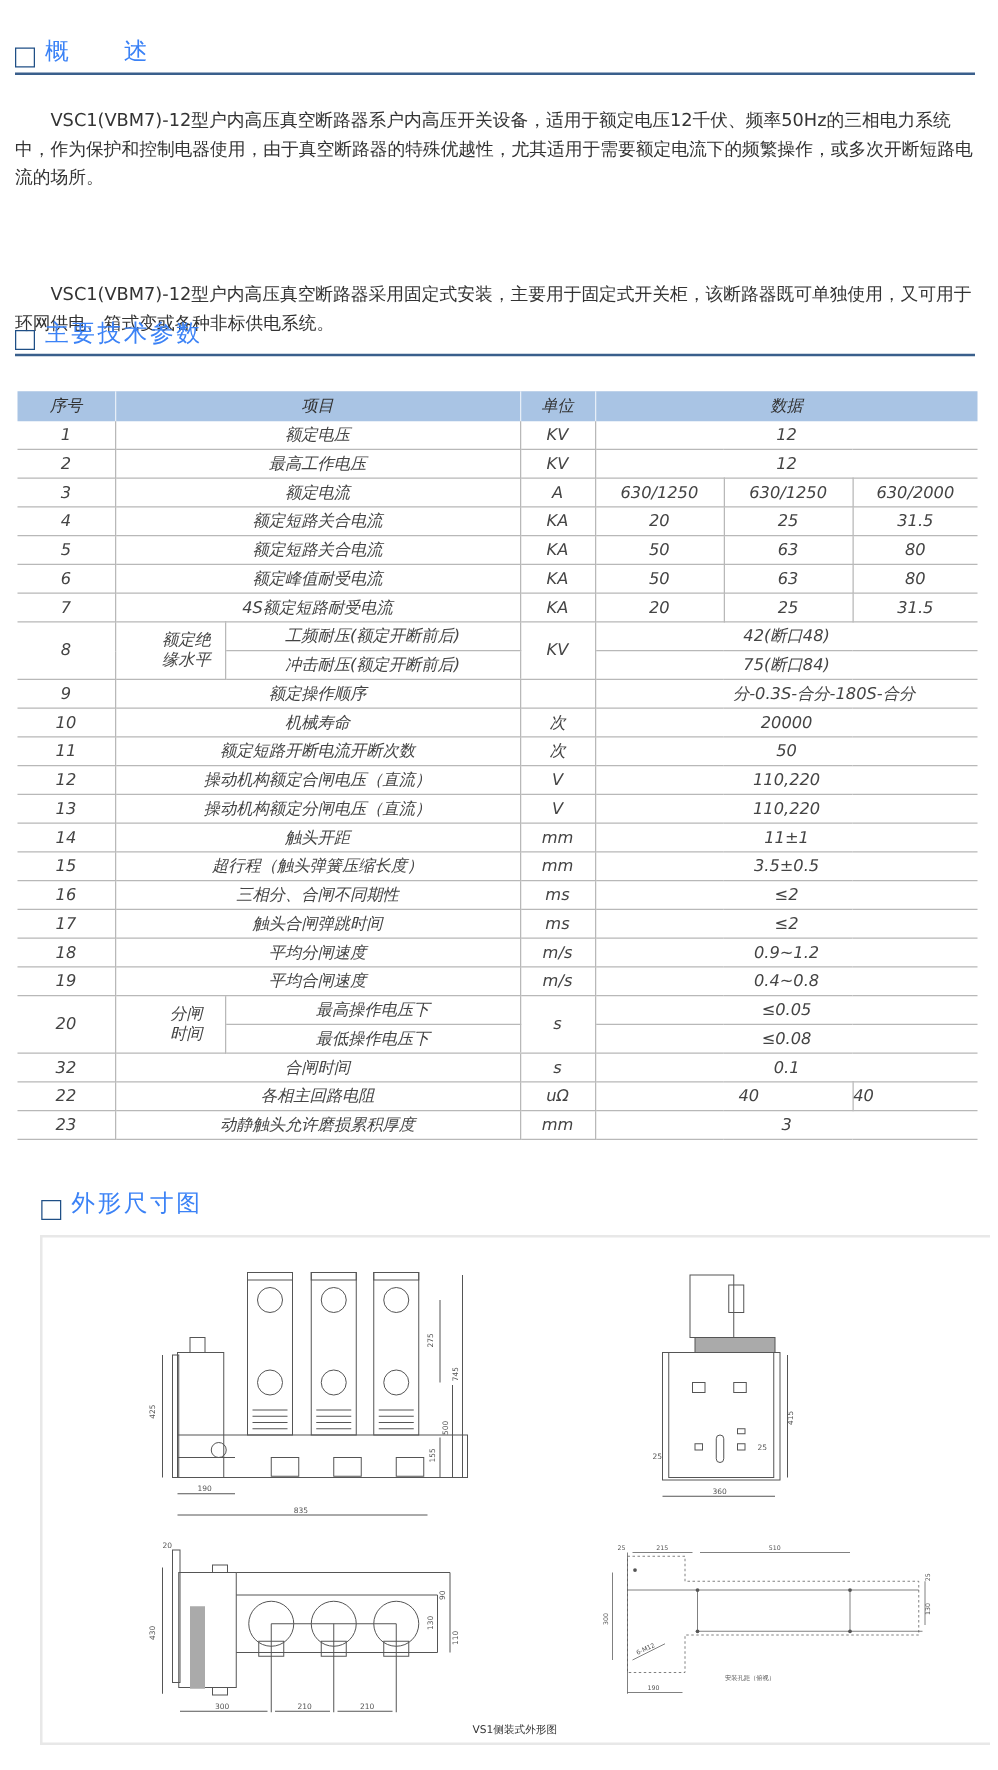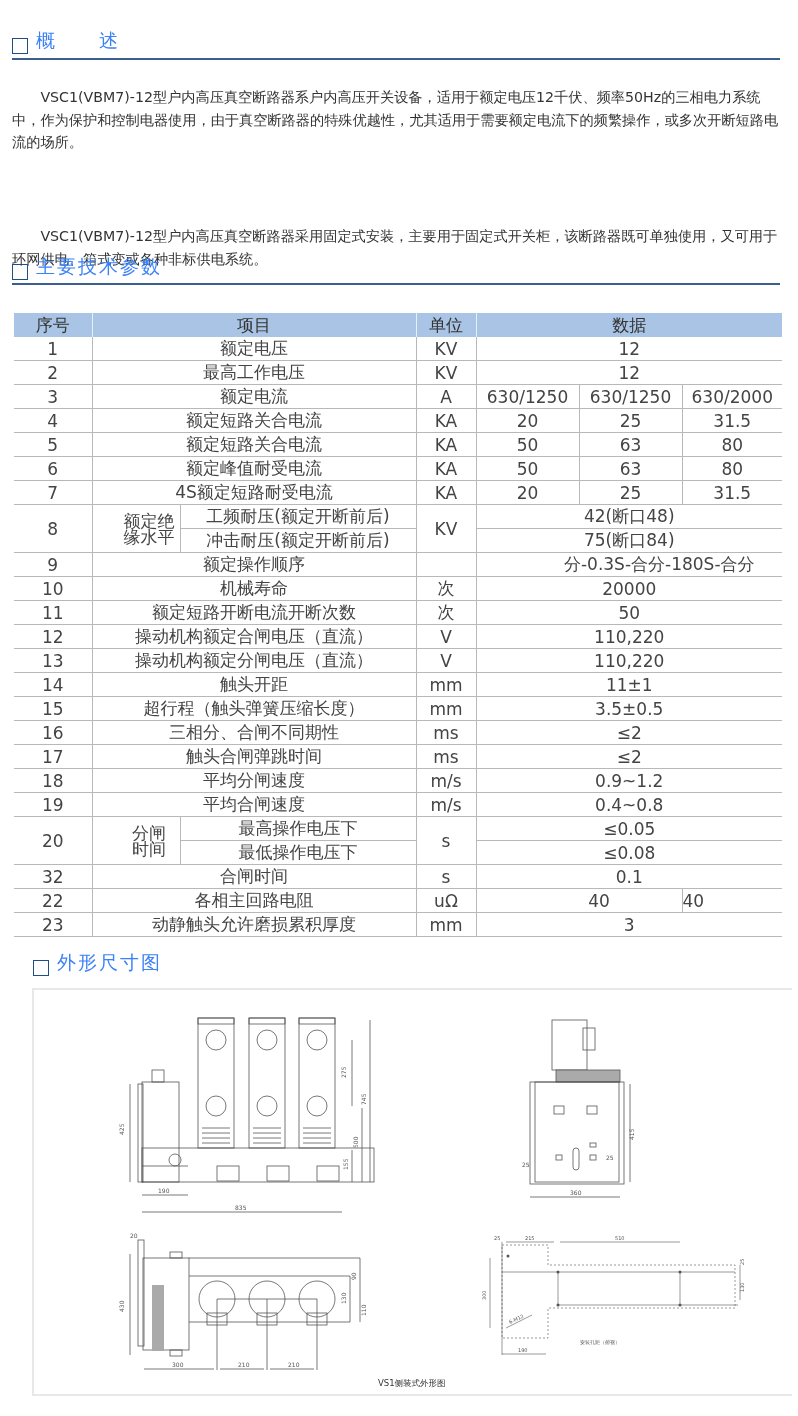--- a/index.html
+++ b/index.html
@@ -3,21 +3,21 @@
 <meta charset="utf-8">
 <style>
   html, body { margin: 0; padding: 0; background: #ffffff; }
   body { width: 798px; height: 1416px; position: relative; overflow: hidden;
          font-family: "DejaVu Sans", "Liberation Sans", sans-serif; color: #333; }
   .section-head { position: absolute; display: flex; align-items: flex-end; color: #3b82f6; }
   .section-head .box { width: 16px; height: 16px; border: 1.6px solid #1f4f86; box-sizing: border-box; margin-right: 8px; }
   .section-head .title { font-size: 19px; letter-spacing: 2px; }
   .rule { position: absolute; height: 2px; background: #3a5f8c; }
   .para { position: absolute; left: 12px; width: 770px; font-size: 14.2px; line-height: 22.5px; color: #333; text-indent: 2em; margin: 0; }
-  table.spec { position: absolute; border-collapse: collapse; font-size: 17px; color: #444; table-layout: fixed; }
+  table.spec { position: absolute; border-collapse: collapse; font-size: 13px; color: #444; table-layout: fixed; font-style: italic; }
   table.spec td, table.spec th { text-align: center; height: 22px; padding: 0; border-bottom: 1px solid #b8b8b8; border-right: 1px solid #b8b8b8; font-weight: normal; }
   table.spec th { background: #a9c4e4; color: #333; height: 24px; border-bottom: none; border-right: 1px solid #e6eef8; }
   table.spec td.last, table.spec th.last { border-right: none; }
   .sub-label { line-height: 16px; margin-left: 26px; }
   .frame { position: absolute; left: 32px; top: 988px; width: 760px; height: 408px; border-left: 2px solid #e8e8e8; border-top: 2px solid #e8e8e8; border-bottom: 2px solid #e8e8e8; box-sizing: border-box; }
   .drawing { position: absolute; }
   .caption { position: absolute; font-size: 8px; color: #333; }
 </style>
 </head>
 <body>

